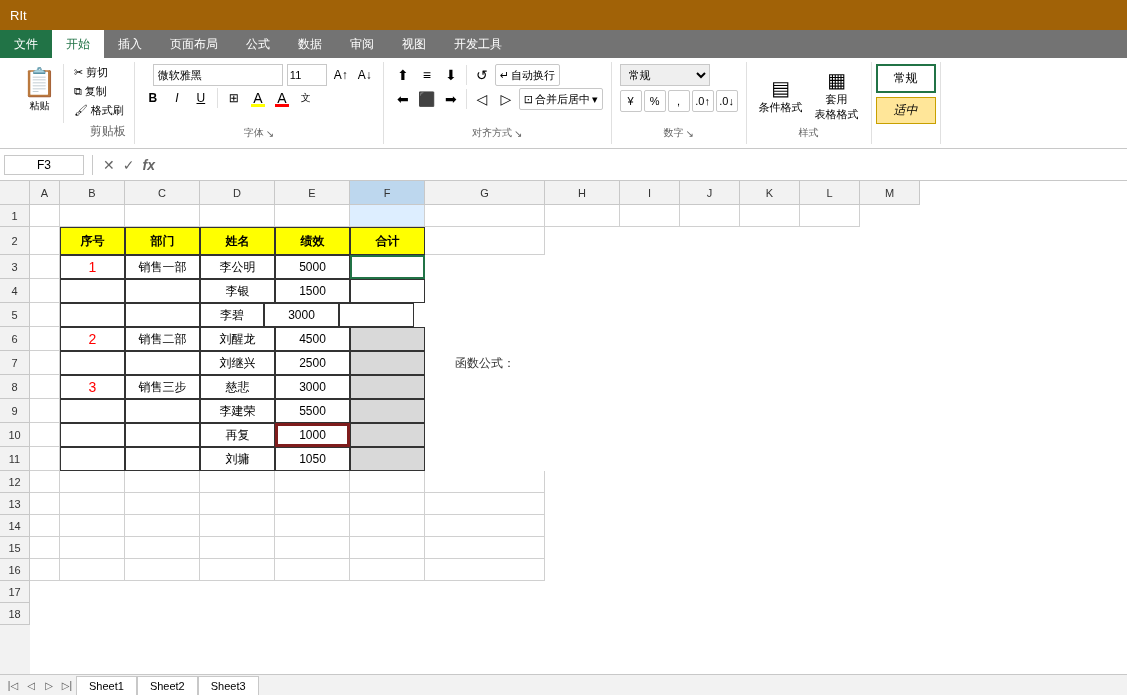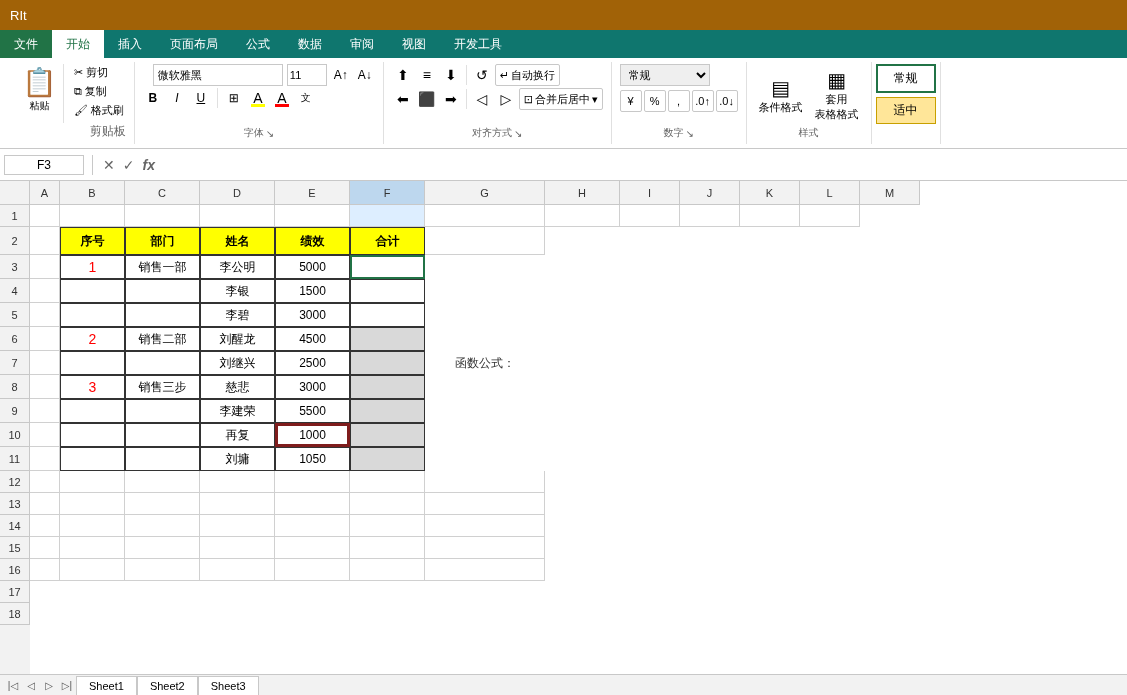--- a/index.html
+++ b/index.html
@@ -12,21 +12,21 @@
       display: flex;
       align-items: center;
       padding: 0 10px;
       color: white;
       font-size: 13px;
     }
 
     
     .ribbon-tabs {
       display: flex;
-      background: #0f766e;
+      background: #737373;
       padding-left: 0;
     }
     .ribbon-tab {
       padding: 4px 14px;
       color: white;
       font-size: 12px;
       cursor: pointer;
       height: 28px;
       display: flex;
       align-items: center;
@@ -252,21 +252,21 @@
     }
 
     
     .style-box {
       border: 2px solid #217346;
       padding: 2px 8px;
       font-size: 12px;
       text-align: center;
     }
     .style-box.normal { border: 2px solid #217346; }
-    .style-box.medium { background: #ffe699; border: 1px solid #c8c8c8; }
+    .style-box.medium { background: #ffe699; border: 1px solid #c8c8c8; font-style: italic; }
 
     
     .formula-bar {
       display: flex;
       align-items: center;
       border-bottom: 1px solid #c8c8c8;
       padding: 2px 4px;
       height: 32px;
       gap: 4px;
     }
@@ -698,21 +698,21 @@
               <div class="grid-cell tbl-data" style="width:75px;border:1px solid #333;">李银</div>
               <div class="grid-cell tbl-data" style="width:75px;border:1px solid #333;">1500</div>
               <div class="grid-cell tbl-data" style="width:75px;border:1px solid #333;"></div>
               <div class="grid-cell" style="width:120px;border:none;"></div>
             </div>
 
             <div class="grid-row" style="height:24px;">
               <div class="grid-cell" style="width:30px;"></div>
               <div class="grid-cell tbl-data" style="width:65px;border:1px solid #333;"></div>
               <div class="grid-cell tbl-data" style="width:75px;border:1px solid #333;"></div>
-              <div class="grid-cell tbl-data" style="width:75px;border:1px solid #333;">李碧</div>
+              <div class="grid-cell tbl-data" style="width:64px;border:1px solid #333;">李碧</div>
               <div class="grid-cell tbl-data" style="width:75px;border:1px solid #333;">3000</div>
               <div class="grid-cell tbl-data" style="width:75px;border:1px solid #333;"></div>
               <div class="grid-cell" style="width:120px;border:none;"></div>
             </div>
 
             <div class="grid-row" style="height:24px;">
               <div class="grid-cell" style="width:30px;"></div>
               <div class="grid-cell tbl-data" style="width:65px;border:1px solid #333;color:#ff0000;font-size:14px;">2</div>
               <div class="grid-cell tbl-data" style="width:75px;border:1px solid #333;">销售二部</div>
               <div class="grid-cell tbl-data" style="width:75px;border:1px solid #333;">刘醒龙</div>

